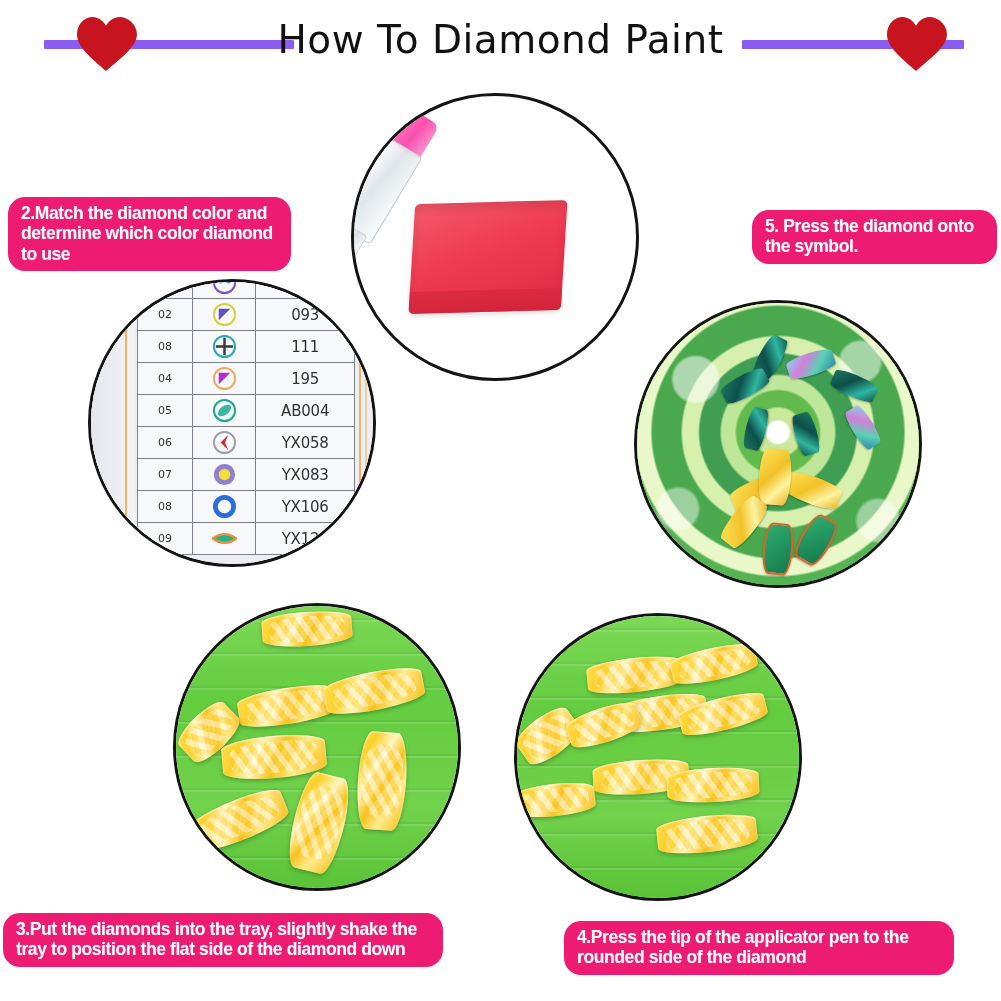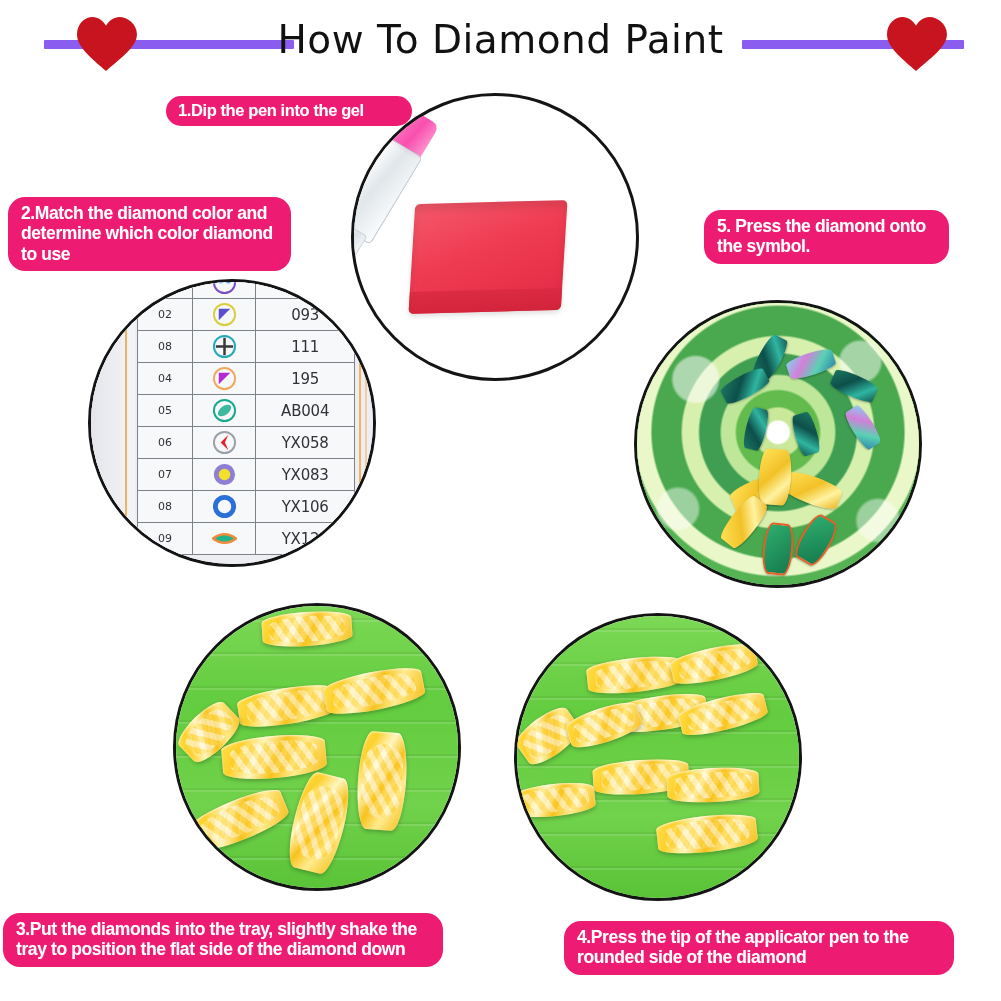--- a/index.html
+++ b/index.html
@@ -29,21 +29,21 @@
   
   .lbl{
     position:absolute;background:#ee1b72;color:#ffffff;
     border-radius:17px;padding:6px 13px 7px 13px;
     font-size:17.5px;line-height:1.16;font-weight:700;
     letter-spacing:-.4px;box-sizing:border-box;
     text-shadow:0 0 1px rgba(255,255,255,.25);
   }
   #lbl1{left:166px;top:96px;width:246px;border-radius:15px;font-size:16.5px;padding:5px 12px 6px;}
   #lbl2{left:8px;top:197px;width:283px;}
-  #lbl5{left:704px;top:210px;width:245px;}
+  #lbl5{left:752px;top:210px;width:245px;}
   #lbl3{left:3px;top:913px;width:440px;}
   #lbl4{left:564px;top:921px;width:390px;}
 
   
   .circ{position:absolute;border-radius:50%;overflow:hidden;border:3.5px solid #141414;
         box-sizing:border-box;background:#fff;}
   .circ > .inner{position:absolute;inset:-2px;}
 
   
   #c1{left:351px;top:93px;width:288px;height:288px;}
@@ -137,21 +137,20 @@
     </div>
     <div class="heart r">
       <svg viewBox="0 0 64 60">
           <path d="M32 58C16 44 2 33 2 20 2 9 10 2 18 2c6 0 11 4 14 9 3-5 8-9 14-9 8 0 18 7 18 18 0 13-16 24-32 38z" fill="#c8141e"></path>
         </svg>
     </div>
 
     <div class="hdr-title">How To Diamond Paint</div>
   </div>
 
-  <div class="lbl" id="lbl1">1.Dip the pen into the gel</div>
   <div class="lbl" id="lbl2">2.Match the diamond color and determine which color diamond to use</div>
   <div class="lbl" id="lbl5">5.  Press the diamond onto the symbol.</div>
   <div class="lbl" id="lbl3">3.Put the diamonds into the tray, slightly shake the tray to position the flat side of the diamond down</div>
   <div class="lbl" id="lbl4">4.Press the tip of the applicator pen to the rounded side of the diamond</div>
 
   <div class="circ" id="c1">
     <div class="inner">
       <div class="gel-pad"></div>
       <div class="pen">
         <div class="cap"></div>

